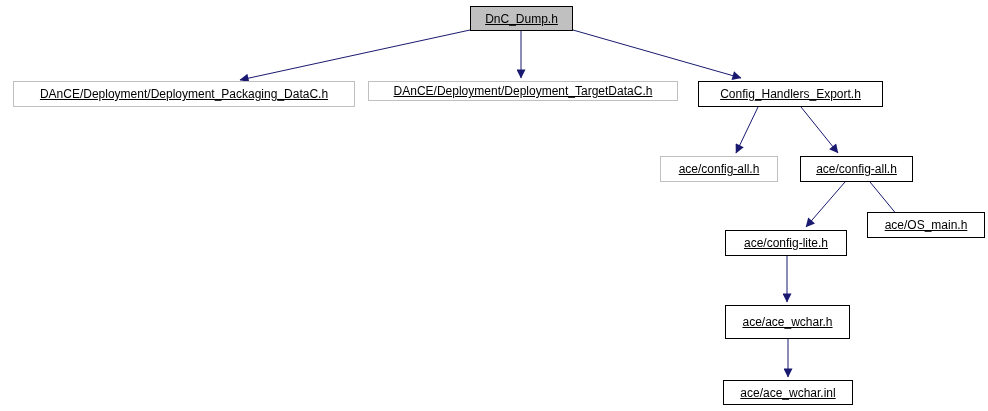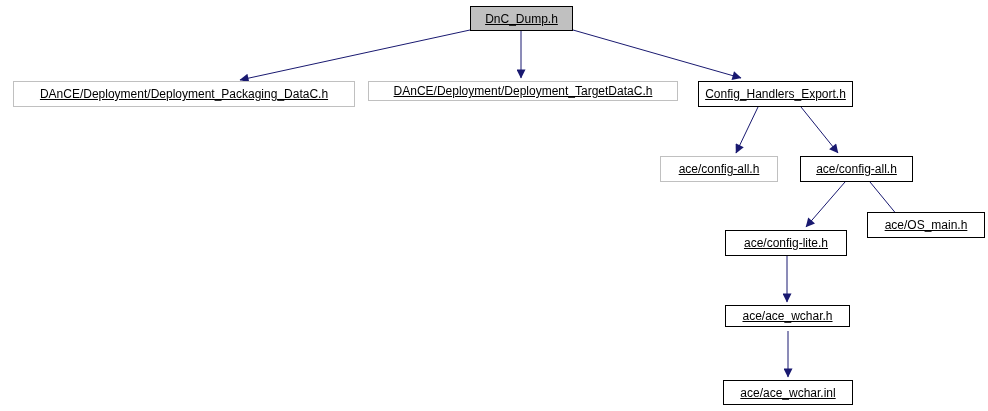--- a/index.html
+++ b/index.html
@@ -61,21 +61,21 @@
         <line x1="845" y1="182" x2="806" y2="227" stroke="#191970" stroke-width="1" class="edge-line" marker-end="url(#arrowhead)"></line>
         <line x1="870" y1="182" x2="907" y2="227" stroke="#191970" stroke-width="1" class="edge-line" marker-end="url(#arrowhead)"></line>
         <line x1="787" y1="256" x2="787" y2="302" stroke="#191970" stroke-width="1" class="edge-line" marker-end="url(#arrowhead)"></line>
         <line x1="788" y1="331" x2="788" y2="377" stroke="#191970" stroke-width="1" class="edge-line" marker-end="url(#arrowhead)"></line>
       </g>
   </svg>
   <div id="nodes-layer">
       <div class="node root" style="left: 470px; top: 6px; width: 103px; height: 25px;">DnC_Dump.h</div>
       <div class="node plain" style="left: 5px; top: 81px; width: 342px; height: 26px; margin-left: 8px;">DAnCE/Deployment/Deployment_Packaging_DataC.h</div>
       <div class="node plain" style="left: 368px; top: 81px; width: 310px; height: 20px;">DAnCE/Deployment/Deployment_TargetDataC.h</div>
-      <div class="node linked" style="left: 698px; top: 81px; width: 155px; height: 26px;">Config_Handlers_Export.h</div>
+      <div class="node linked" style="left: 698px; top: 81px; width: 185px; height: 26px;">Config_Handlers_Export.h</div>
       <div class="node plain" style="left: 660px; top: 156px; width: 118px; height: 26px;">ace/config-all.h</div>
       <div class="node linked" style="left: 800px; top: 156px; width: 113px; height: 26px;">ace/config-all.h</div>
       <div class="node linked" style="left: 725px; top: 230px; width: 122px; height: 26px; text-align: right;">ace/config-lite.h</div>
       <div class="node linked" style="left: 867px; top: 212px; width: 118px; height: 26px;">ace/OS_main.h</div>
-      <div class="node linked" style="left: 725px; top: 305px; width: 125px; height: 22px; text-align: center;">ace/ace_wchar.h</div>
+      <div class="node linked" style="left: 725px; top: 305px; width: 125px; height: 34px; text-align: center;">ace/ace_wchar.h</div>
       <div class="node linked" style="left: 723px; top: 380px; width: 130px; height: 25px;">ace/ace_wchar.inl</div>
     </div>
 </div>
 
 </body></html>

